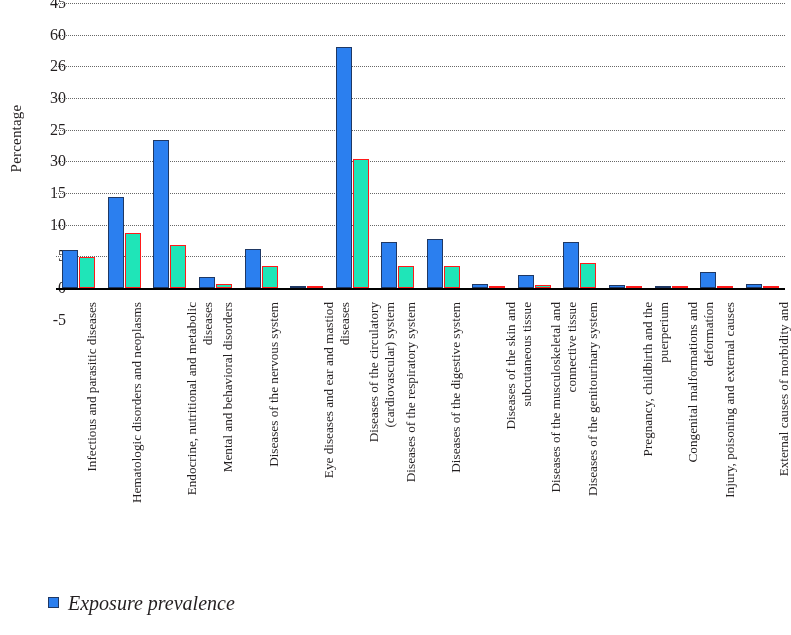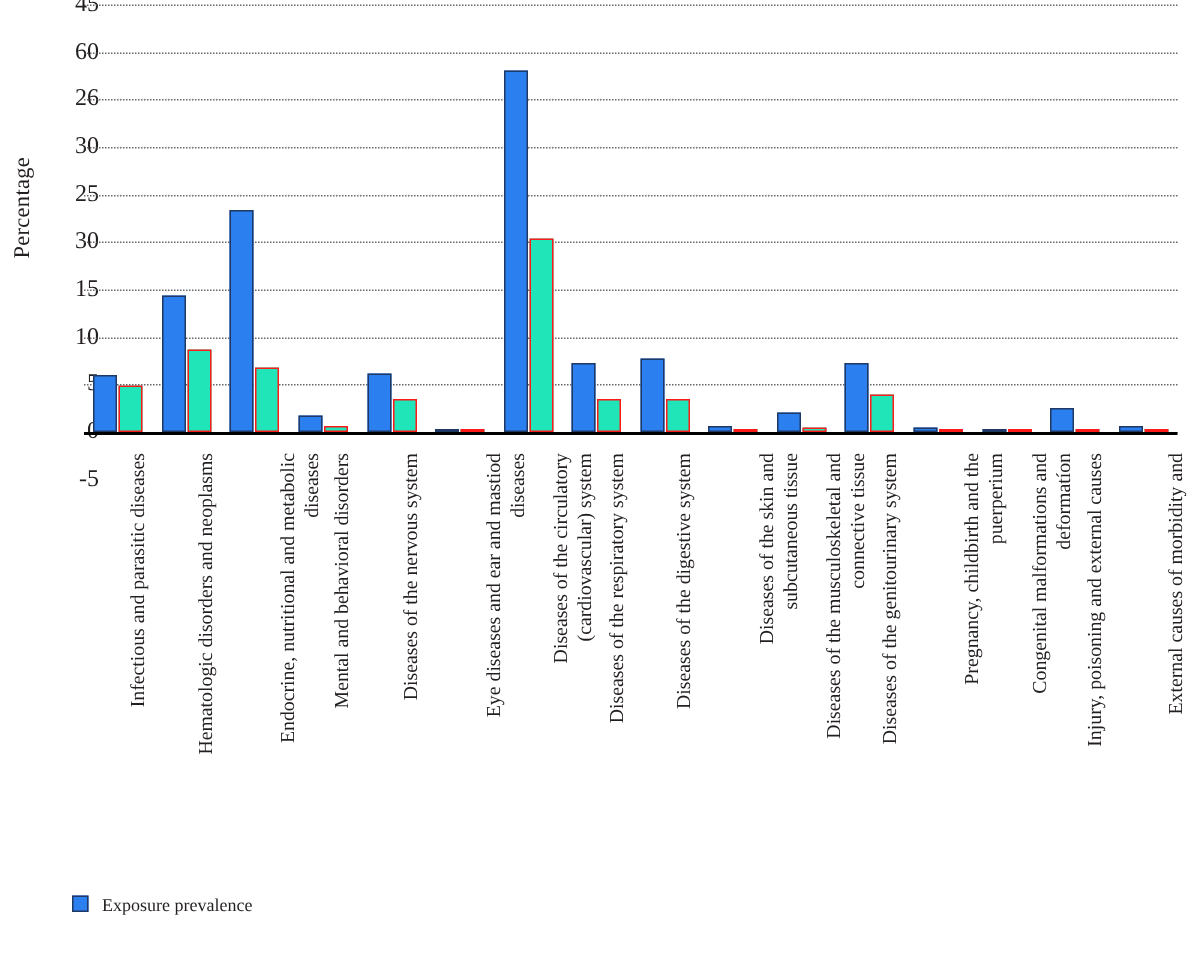--- a/index.html
+++ b/index.html
@@ -80,21 +80,21 @@
   
   #legend{position:absolute;left:48px;top:592px;}
   .legend-row{display:flex;align-items:center;height:21px;}
   .swatch{
     width:11px;height:11px;
     box-sizing:border-box;
     margin-right:9px;
   }
   .swatch.exp{border:1.2px solid #1f3864;}
   .swatch.paf{border:1.5px solid #ff1a1a;}
-  .legend-label{font-size:12px;line-height:1;}
+  .legend-label{font-size:20px;line-height:1;font-style:italic;}
 </style>
 </head>
 <body>
 
 <div id="chart-root">
 
   <div id="y-axis-title">Percentage</div>
 
   <div id="y-ticks">
       <div class="y-tick-label" style="top: 3px;">45</div>

